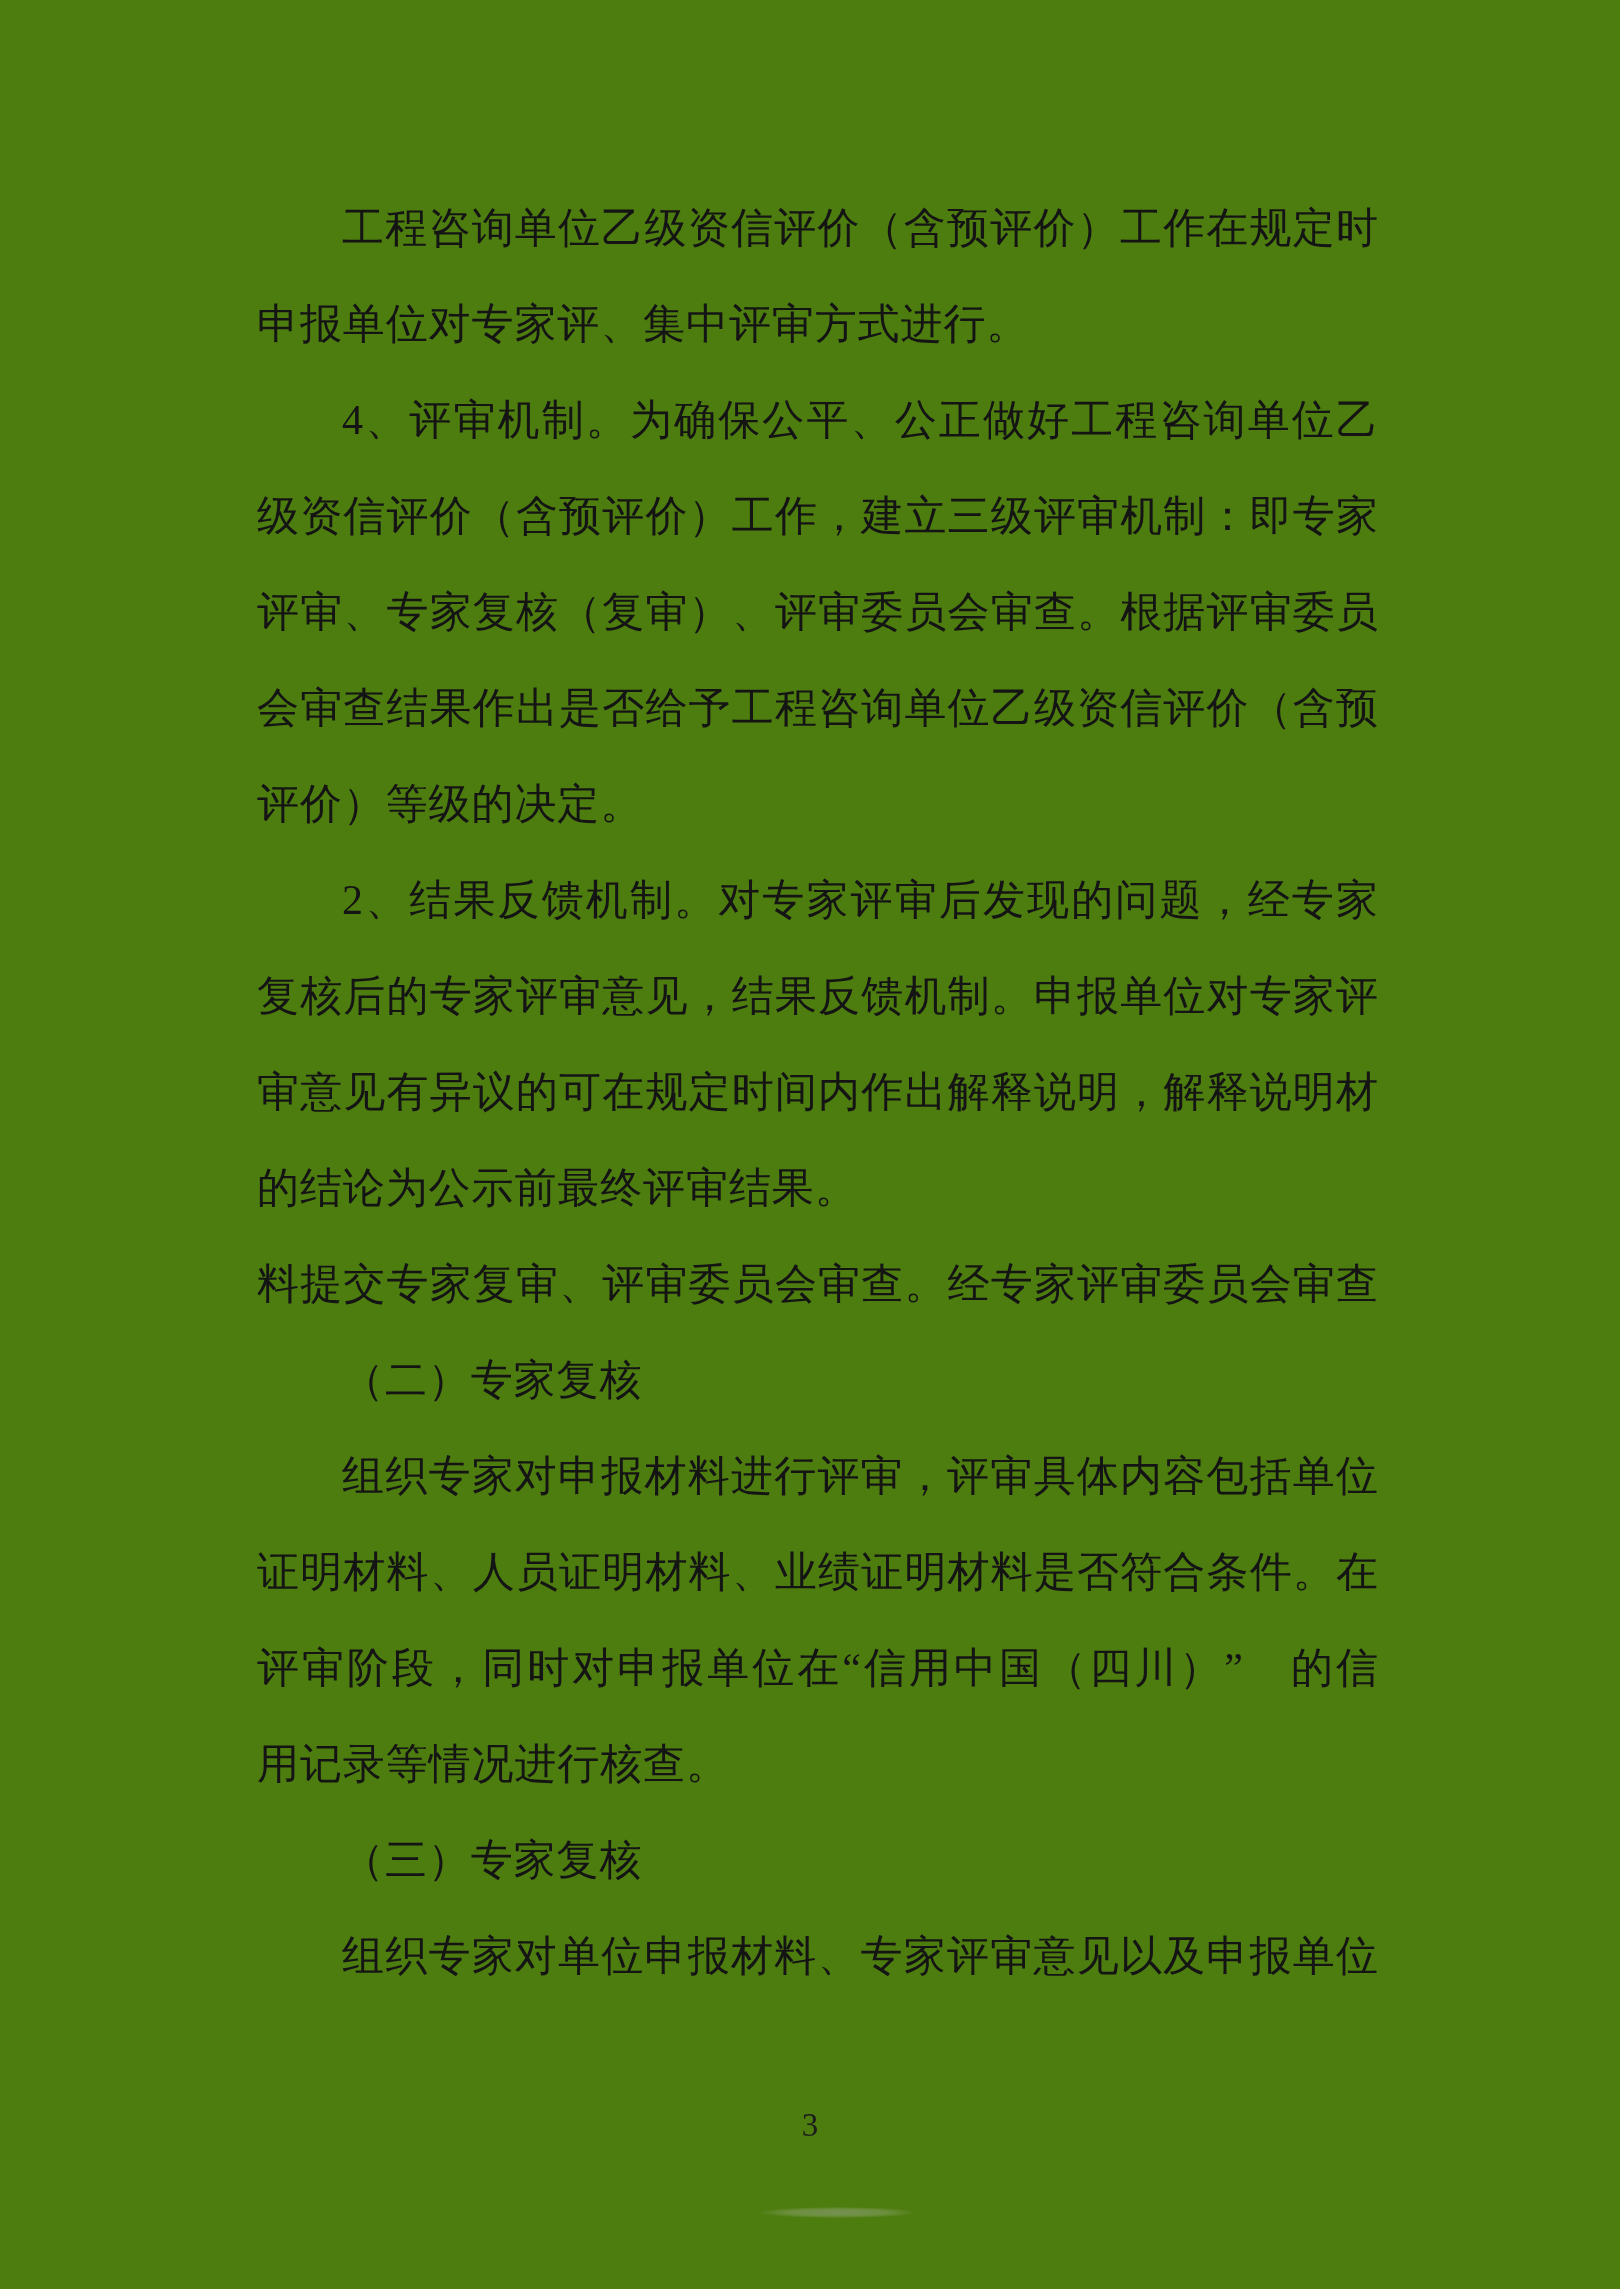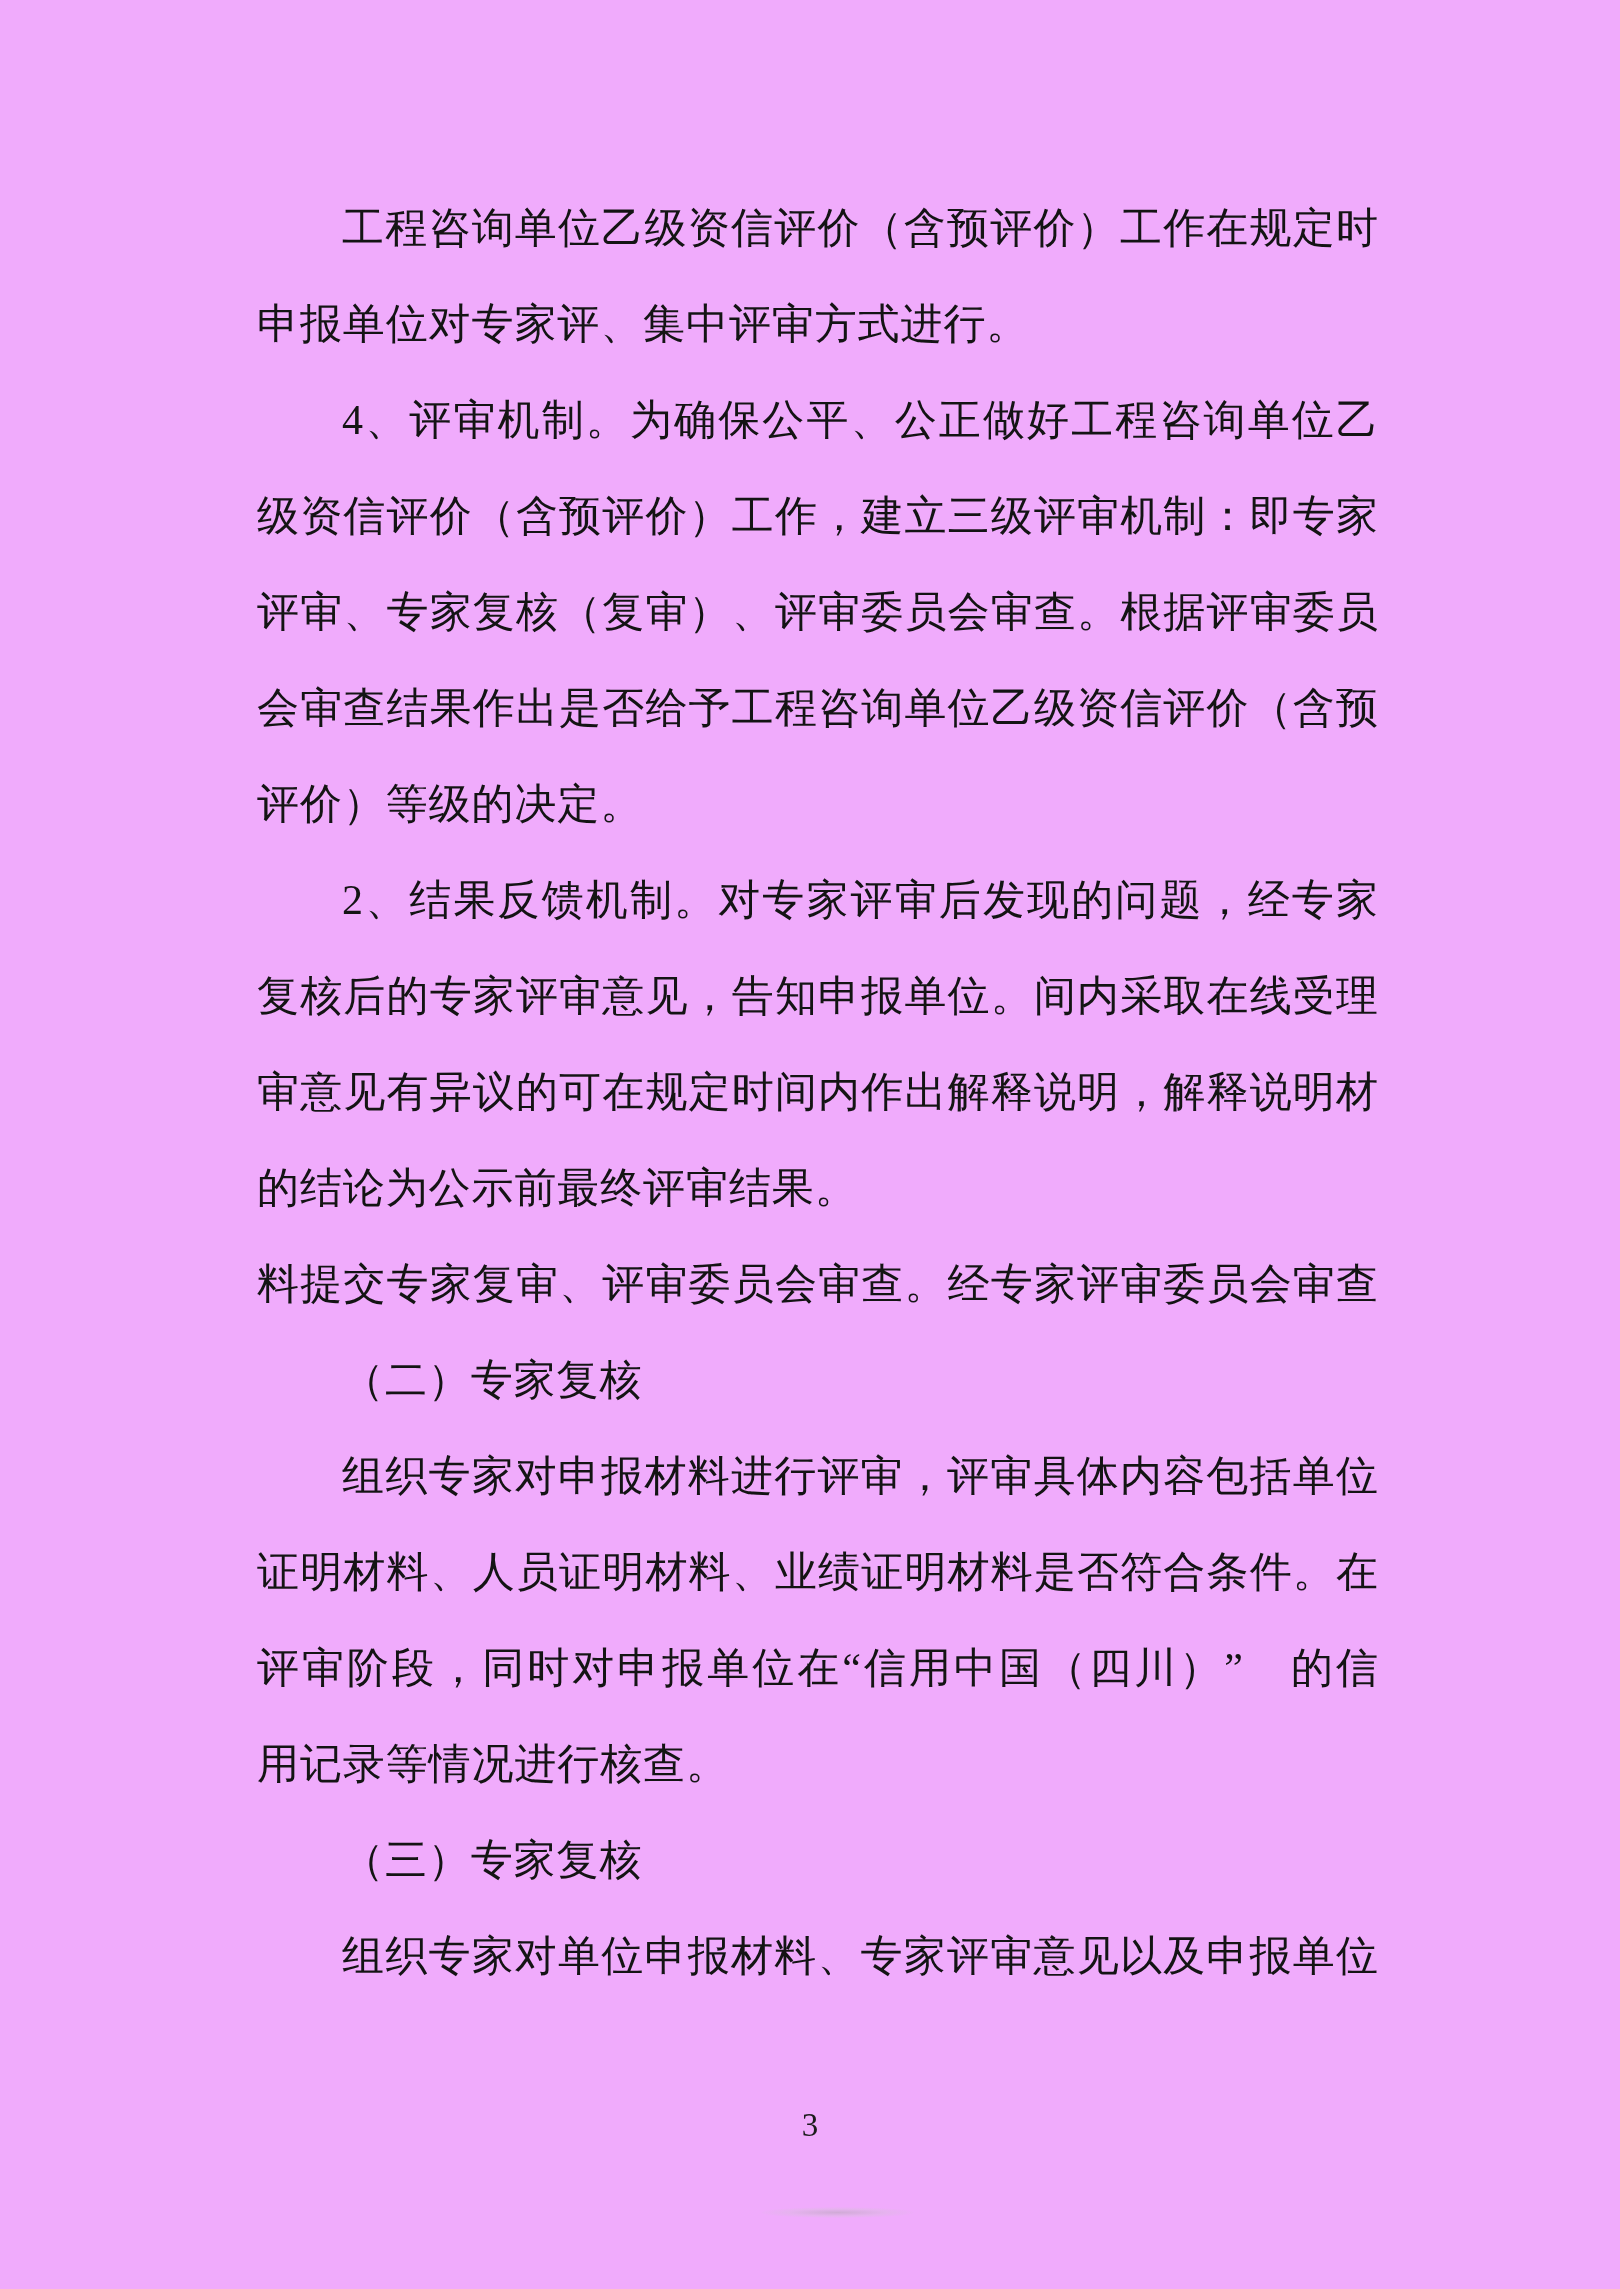--- a/index.html
+++ b/index.html
@@ -4,21 +4,21 @@
 <style>
   html, body {
     margin: 0;
     padding: 0;
     background: #9a9a9a;
   }
   .page {
     position: relative;
     width: 1620px;
     height: 2290px;
-    background: #f0abfc;
+    background: #4d7c0f;
     margin: 0 auto;
     overflow: hidden;
     font-family: "Liberation Serif", "DejaVu Serif", serif;
     color: #141414;
   }
   .content {
     position: absolute;
     left: 257px;
     top: 180px;
     width: 1121px;
@@ -68,21 +68,21 @@
 <div class="page">
   <div class="content">
     <div class="line indent fill">工程咨询单位乙级资信评价（含预评价）工作在规定时</div>
     <div class="line">申报单位对专家评、集中评审方式进行。</div>
     <div class="line indent fill">4、评审机制。为确保公平、公正做好工程咨询单位乙</div>
     <div class="line fill">级资信评价（含预评价）工作，建立三级评审机制：即专家</div>
     <div class="line fill">评审、专家复核（复审）、评审委员会审查。根据评审委员</div>
     <div class="line fill">会审查结果作出是否给予工程咨询单位乙级资信评价（含预</div>
     <div class="line">评价）等级的决定。</div>
     <div class="line indent fill">2、结果反馈机制。对专家评审后发现的问题，经专家</div>
-    <div class="line fill">复核后的专家评审意见，告知申报单位。间内采取在线受理</div>
+    <div class="line fill">复核后的专家评审意见，结果反馈机制。申报单位对专家评</div>
     <div class="line fill">审意见有异议的可在规定时间内作出解释说明，解释说明材</div>
     <div class="line">的结论为公示前最终评审结果。</div>
     <div class="line fill">料提交专家复审、评审委员会审查。经专家评审委员会审查</div>
     <div class="line indent">（二）专家复核</div>
     <div class="line indent fill">组织专家对申报材料进行评审，评审具体内容包括单位</div>
     <div class="line fill">证明材料、人员证明材料、业绩证明材料是否符合条件。在</div>
     <div class="line fill">评审阶段，同时对申报单位在“信用中国（四川）”　的信</div>
     <div class="line">用记录等情况进行核查。</div>
     <div class="line indent">（三）专家复核</div>
     <div class="line indent fill">组织专家对单位申报材料、专家评审意见以及申报单位</div>

